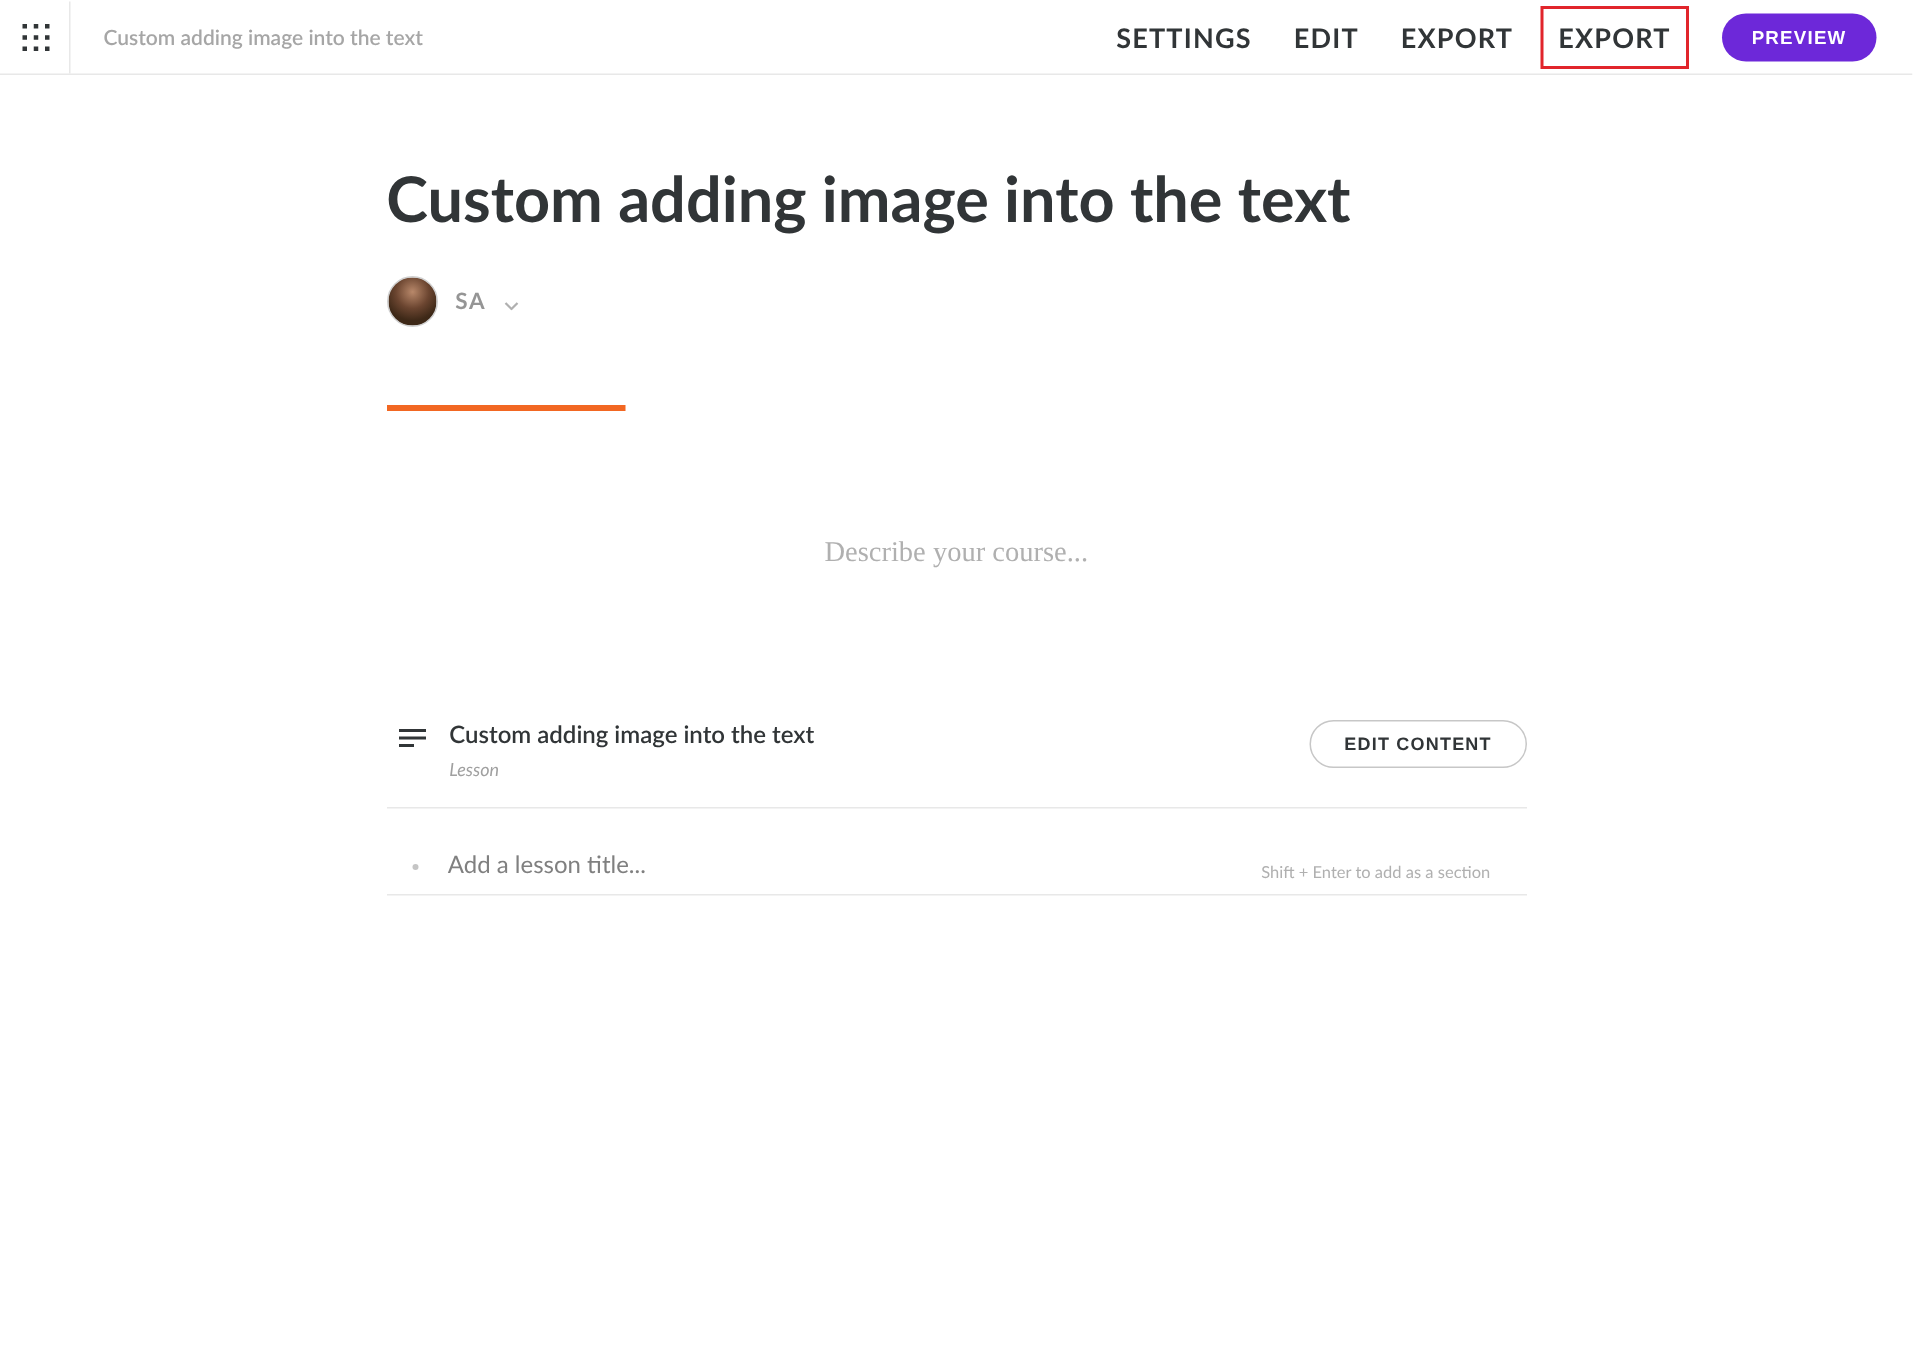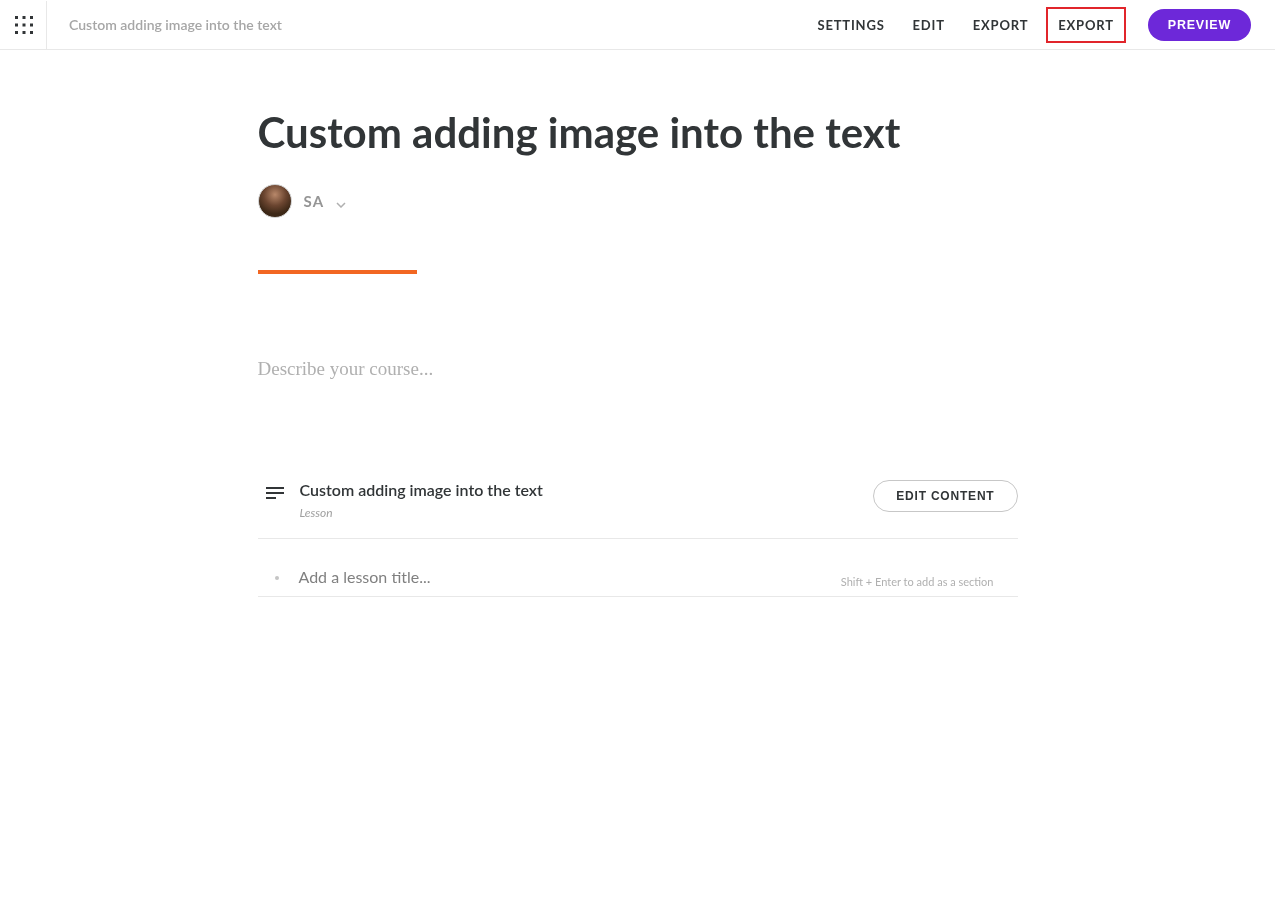--- a/index.html
+++ b/index.html
@@ -41,21 +41,21 @@
       font-size: 14px;
       font-weight: 600;
       flex-grow: 1;
     }
     .nav {
       display: flex;
       align-items: center;
       gap: 28px;
     }
     .nav-item {
-      font-size: 13px;
+      font-size: 18px;
       font-weight: 700;
       letter-spacing: 0.8px;
       color: #313537;
       cursor: pointer;
     }
     .export-highlight {
       border: 2px solid #e1252b;
       padding: 8px 10px;
       margin: -8px -10px;
     }
@@ -109,20 +109,21 @@
       width: 159px;
       height: 4px;
       background: #f26722;
       margin-bottom: 84px;
     }
     .description-placeholder {
       font-size: 19px;
       color: #b0b0b0;
       font-family: Georgia, serif;
       margin-bottom: 90px;
+      text-align: center;
     }
     .lesson-row {
       display: flex;
       align-items: flex-start;
       padding: 10px 0 18px 8px;
       border-bottom: 1px solid #e8e8e8;
     }
     .lesson-icon {
       margin-right: 16px;
       margin-top: 4px;

